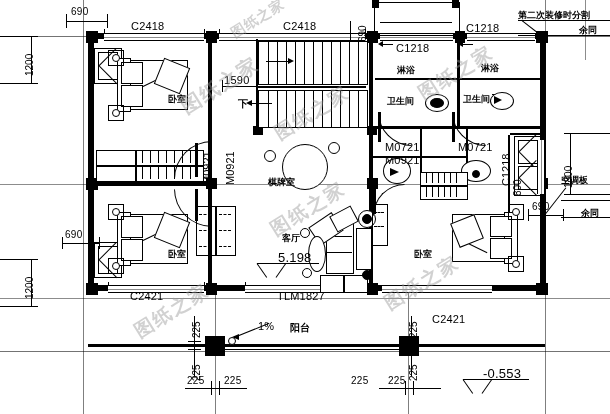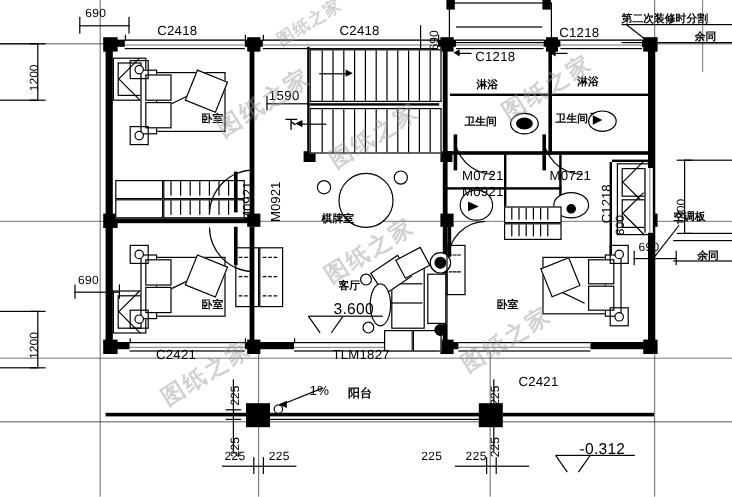--- a/index.html
+++ b/index.html
@@ -361,28 +361,28 @@
   <div class="cn" style="left:168px;top:93px;">卧室</div>
   <div class="cn" style="left:168px;top:248px;">卧室</div>
   <div class="cn" style="left:268px;top:176px;">棋牌室</div>
   <div class="cn" style="left:282px;top:232px;">客厅</div>
   <div class="cn" style="left:397px;top:64px;">淋浴</div>
   <div class="cn" style="left:481px;top:62px;">淋浴</div>
   <div class="cn" style="left:387px;top:95px;">卫生间</div>
   <div class="cn" style="left:463px;top:93px;">卫生间</div>
   <div class="cn" style="left:414px;top:248px;">卧室</div>
 
-  <div class="code" style="left:278px;top:250px;font-size:13px;">3.600</div>
+  <div class="code" style="left:278px;top:250px;font-size:13px;">5.198</div>
   <div class="ln" style="left:257px;top:263px;width:62px;height:1px;"></div>
   <div class="ln" style="left:257px;top:263px;width:17px;height:1px;
               transform:rotate(55deg);transform-origin:left center;"></div>
   <div class="ln" style="left:276px;top:277px;width:17px;height:1px;
               transform:rotate(-55deg);transform-origin:left center;"></div>
 
-  <div class="code" style="left:483px;top:366px;font-size:13px;">-0.312</div>
+  <div class="code" style="left:483px;top:366px;font-size:13px;">-0.553</div>
   <div class="ln" style="left:463px;top:379px;width:66px;height:1px;"></div>
   <div class="ln" style="left:463px;top:379px;width:17px;height:1px;
               transform:rotate(55deg);transform-origin:left center;"></div>
   <div class="ln" style="left:482px;top:393px;width:17px;height:1px;
               transform:rotate(-55deg);transform-origin:left center;"></div>
 
   <div class="code" style="left:131px;top:20px;">C2418</div>
   <div class="code" style="left:283px;top:20px;">C2418</div>
   <div class="code" style="left:466px;top:22px;">C1218</div>
   <div class="code" style="left:396px;top:42px;">C1218</div>

